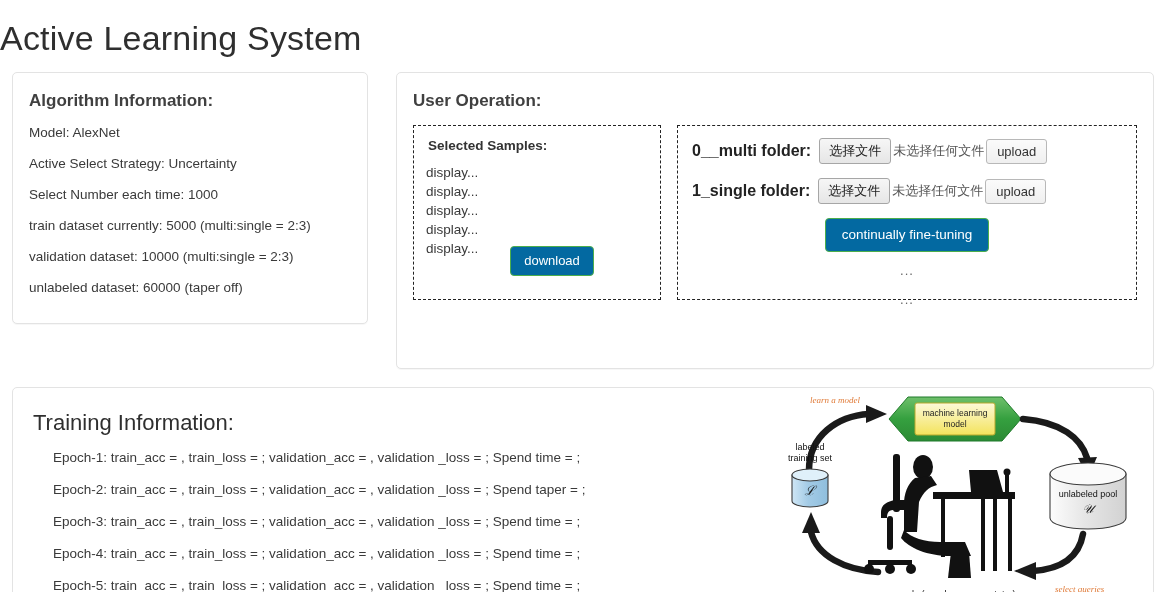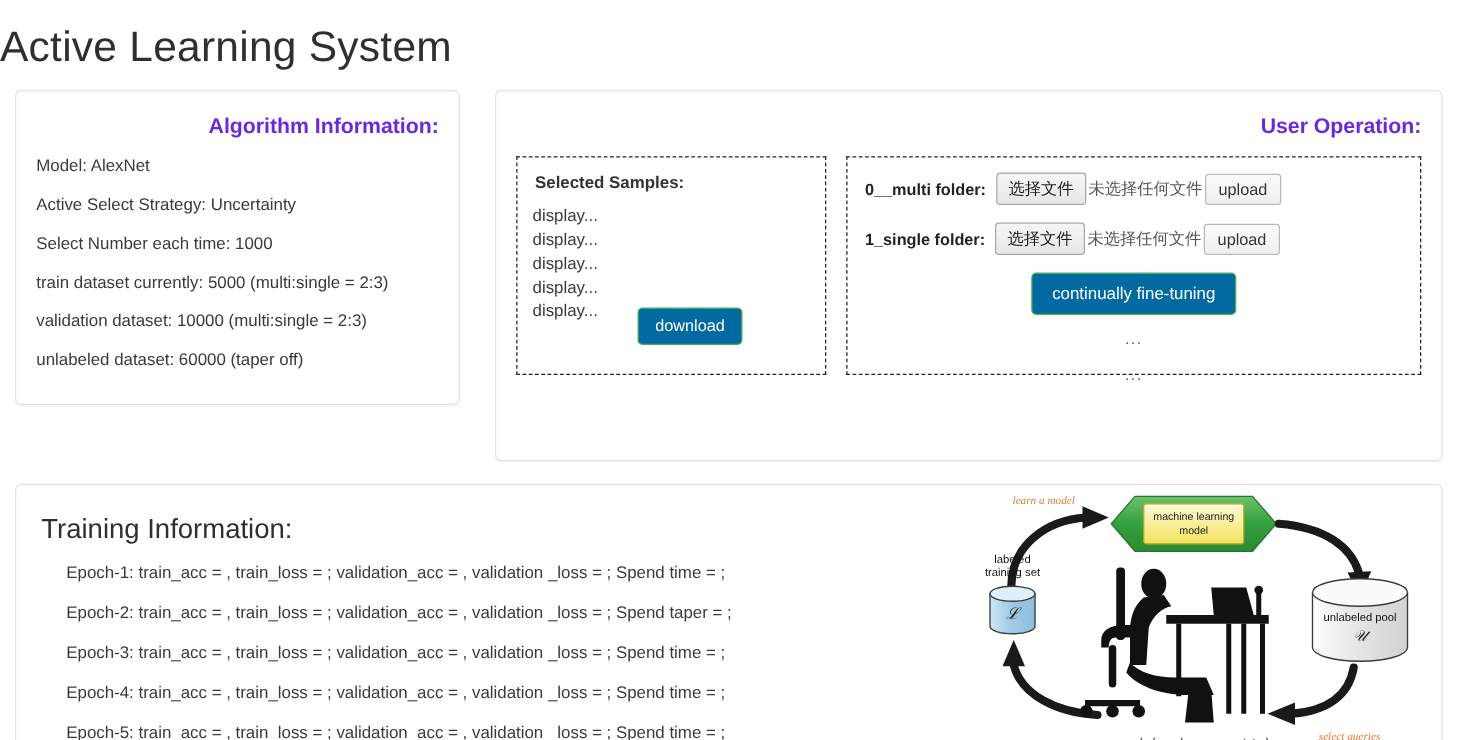--- a/index.html
+++ b/index.html
@@ -36,23 +36,22 @@
     border-radius: 5px;
     box-shadow: 0 1px 1px rgba(0,0,0,0.035);
   }
 
   .panel-algo { width: 356px; height: 252px; padding: 18px 16px 0 16px; }
   .panel-user { flex: 1; height: 297px; padding: 18px 16px 0 16px; }
 
   .panel-h {
     font-size: 17px;
     font-weight: bold;
-    color: #6d28d9;
+    color: #404040;
     margin: 0 0 14px 0;
-    text-align: right;
   }
 
   .algo-line {
     font-size: 13.5px;
     color: #3a3a3a;
     margin: 0 0 15px 0;
     line-height: 16px;
   }
 
   .user-body { display: flex; gap: 16px; align-items: flex-start; }
@@ -96,21 +95,21 @@
     flex: 1;
     height: 175px;
     padding: 12px 14px;
   }
   .file-row {
     display: flex;
     align-items: center;
     margin-bottom: 14px;
   }
   .file-label {
-    font-size: 13px;
+    font-size: 16px;
     font-weight: bold;
     color: #222;
     margin-right: 8px;
     white-space: nowrap;
   }
   .file-btn {
     background: linear-gradient(#f6f6f6, #e6e6e6);
     border: 1px solid #a6a6a6;
     border-radius: 3px;
     font-size: 13px;

